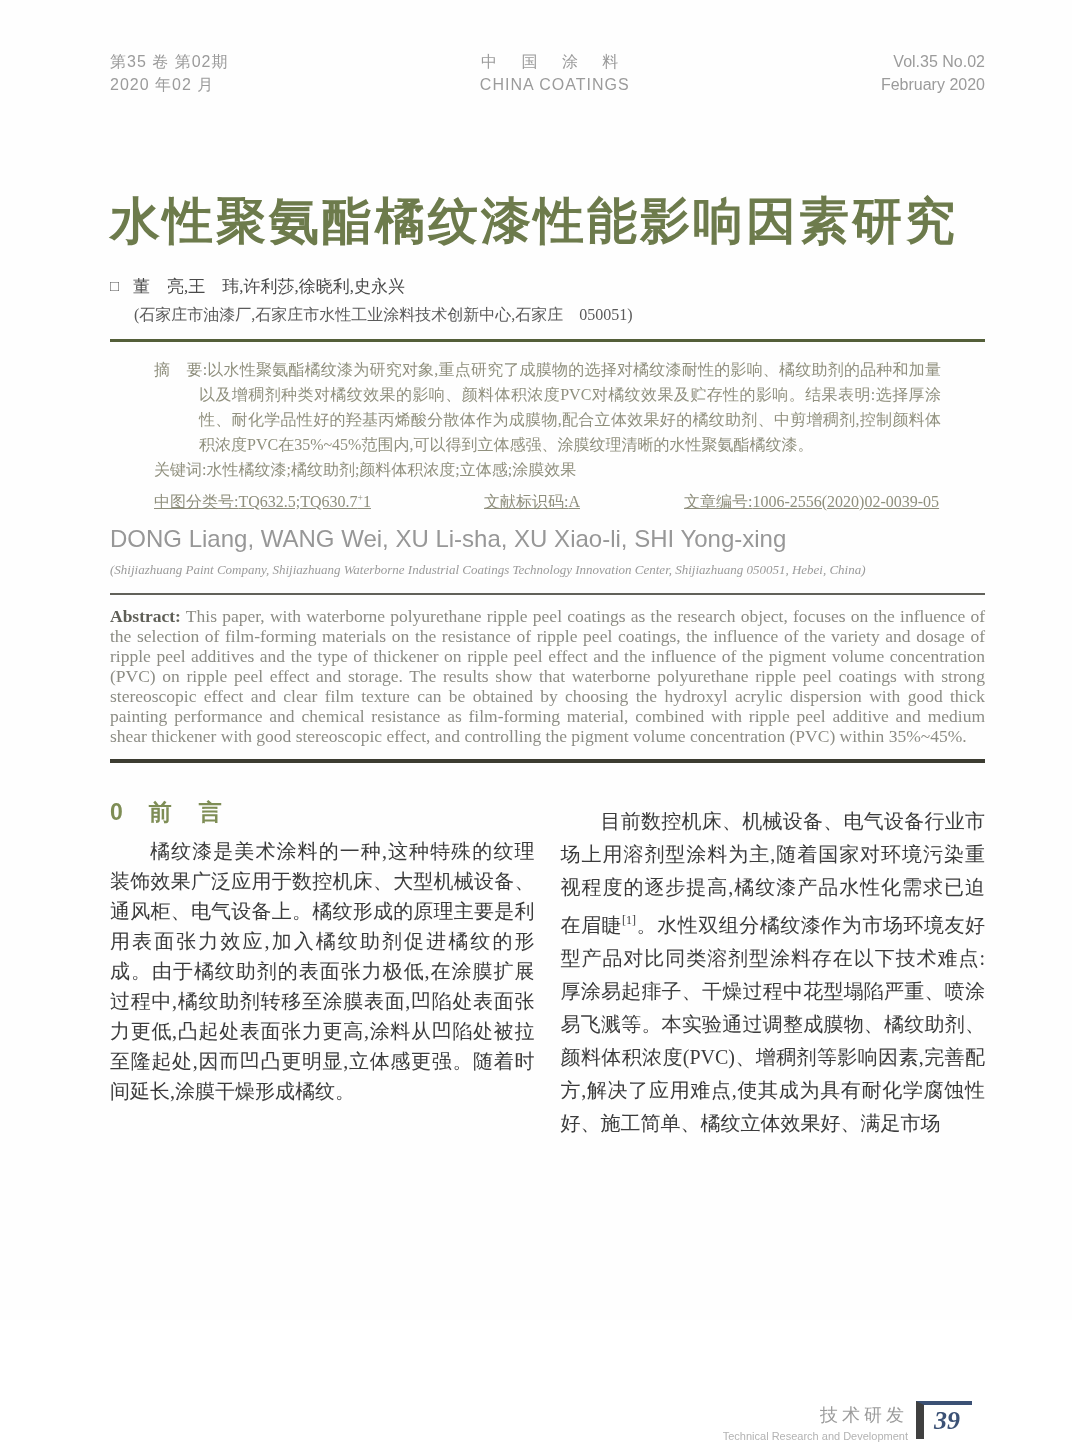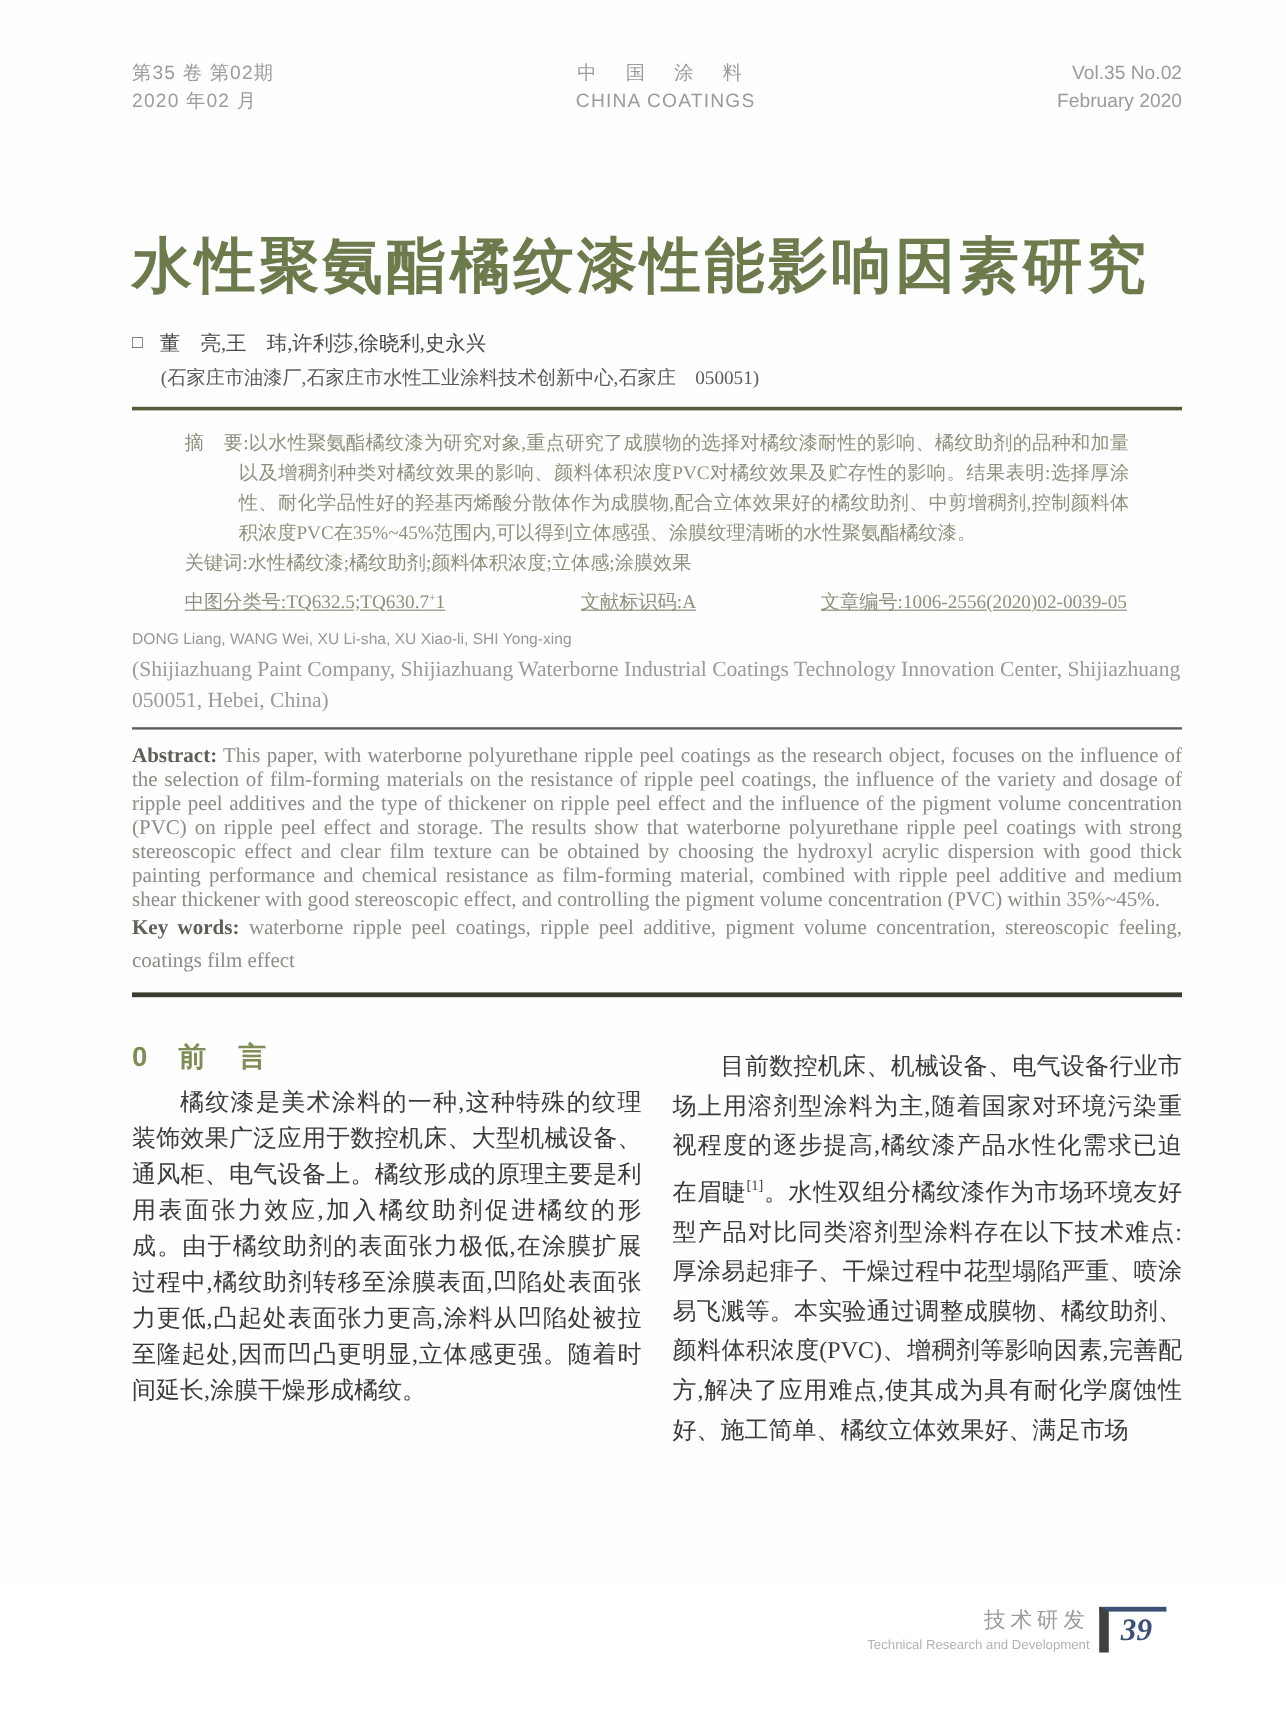--- a/index.html
+++ b/index.html
@@ -43,22 +43,22 @@
   .abstract-cn-block .label { color:#8c8c7a; }
   .keywords-cn { margin:0 44px 0 44px; color:#90907e; font-size:16px; line-height:25px; }
   .clc-row { margin:10px 44px 0 44px; color:#8f8f7d; font-size:16px; display:flex;text-decoration:underline; }
   .clc-seg1 { width:330px; } .clc-seg2 { width:200px; }
   sup { font-size:0.6em; vertical-align:super; }
 
   
   .title-en { margin-top:52px; color:#5a683c; font-family:"Liberation Sans","DejaVu Sans",sans-serif; font-weight:bold; }
   .title-en .line { font-size:34px; line-height:53px; white-space:nowrap;
     transform:scaleX(0.78); transform-origin:0 50%; word-spacing:6px; }
-  .authors-en { margin-top:12px; font-size:13px; color:#979797; font-family:"Liberation Sans","DejaVu Sans",sans-serif; }
-  .affiliation-en { margin-top:4px; font-size:18px; line-height:26px; color:#9a9a9a; }
+  .authors-en { margin-top:12px; font-size:24px; color:#979797; font-family:"Liberation Sans","DejaVu Sans",sans-serif; }
+  .affiliation-en { margin-top:4px; font-size:13px; line-height:26px; font-style:italic; color:#9a9a9a; }
   .rule-thin { margin-top:10px; height:2px; background:#61615a; }
 
   
   .abstract-en { margin-top:11px; font-size:17.5px; line-height:20px; color:#8c8c84; text-align:justify; }
   .abstract-en .label, .keywords-en .label { font-weight:bold; color:#5f5f57; }
   .keywords-en { font-size:17.5px; line-height:27.5px; color:#8c8c84; text-align:justify; }
   .rule-thick { margin-top:13px; height:4px; background:#3c3c31; }
 
   
   .intro { margin-top:34px; display:flex; gap:26px; }
@@ -70,21 +70,21 @@
   }
   .section-heading .num { margin-right:26px; }
   .section-heading .txt { letter-spacing:2px; }
   .body-para { font-size:20px; color:#3b3b3b; text-align:justify; text-indent:2em; }
   .col-left .body-para { margin-top:8px; line-height:30px; }
   .col-right { padding-top:8px; }
   .col-right .body-para { line-height:33px; }
   .ref-sup { color:#3b3b3b; }
 
   
-  .footer { position:absolute; top:1336px; right:100px; display:flex; align-items:flex-end; }
+  .footer { position:absolute; top:1401px; right:100px; display:flex; align-items:flex-start; }
   .footer-labels { text-align:right; margin-top:2px; font-family:"Liberation Sans","DejaVu Sans",sans-serif; }
   .footer-cn { font-size:18px; color:#9b9b9b; letter-spacing:4px; }
   .footer-en { font-size:11px; color:#b3b3b3; margin-top:3px; }
   .pagebox {
     margin-left:8px; border-top:4px solid #3b5175; border-left:8px solid #404040;
     min-width:52px; height:38px; display:flex; align-items:center; padding:0 12px 2px 10px;
   }
   .pagenum { font-size:26px; font-weight:bold; font-style:italic; color:#3b5175; }
 </style>
 </head>
@@ -129,21 +129,20 @@
       <span><span>文章编号:</span><span>1006-2556(2020)02-0039-05</span></span>
     </div>
 
 
     <div class="authors-en">DONG Liang, WANG Wei, XU Li-sha, XU Xiao-li, SHI Yong-xing</div>
     <div class="affiliation-en">(Shijiazhuang Paint Company, Shijiazhuang Waterborne Industrial Coatings Technology Innovation Center, Shijiazhuang 050051, Hebei, China)</div>
 
     <div class="rule-thin"></div>
 
     <p class="abstract-en"><span class="label">Abstract:</span><span> This paper, with waterborne polyurethane ripple peel coatings as the research object, focuses on the influence of the selection of film-forming materials on the resistance of ripple peel coatings, the influence of the variety and dosage of ripple peel additives and the type of thickener on ripple peel effect and the influence of the pigment volume concentration (PVC) on ripple peel effect and storage. The results show that waterborne polyurethane ripple peel coatings with strong stereoscopic effect and clear film texture can be obtained by choosing the hydroxyl acrylic dispersion with good thick painting performance and chemical resistance as film-forming material, combined with ripple peel additive and medium shear thickener with good stereoscopic effect, and controlling the pigment volume concentration (PVC) within 35%~45%.</span></p>
-    <p class="keywords-en"><span class="label">Key words:</span><span> waterborne ripple peel coatings, ripple peel additive, pigment volume concentration, stereoscopic feeling, coatings film effect</span></p>
 
     <div class="rule-thick"></div>
 
     <div class="intro">
       <div class="col col-left">
         <div class="section-heading">
           <span class="num">0</span>
           <span class="txt">前　言</span>
         </div>
         <p class="body-para">橘纹漆是美术涂料的一种,这种特殊的纹理装饰效果广泛应用于数控机床、大型机械设备、通风柜、电气设备上。橘纹形成的原理主要是利用表面张力效应,加入橘纹助剂促进橘纹的形成。由于橘纹助剂的表面张力极低,在涂膜扩展过程中,橘纹助剂转移至涂膜表面,凹陷处表面张力更低,凸起处表面张力更高,涂料从凹陷处被拉至隆起处,因而凹凸更明显,立体感更强。随着时间延长,涂膜干燥形成橘纹。</p>

